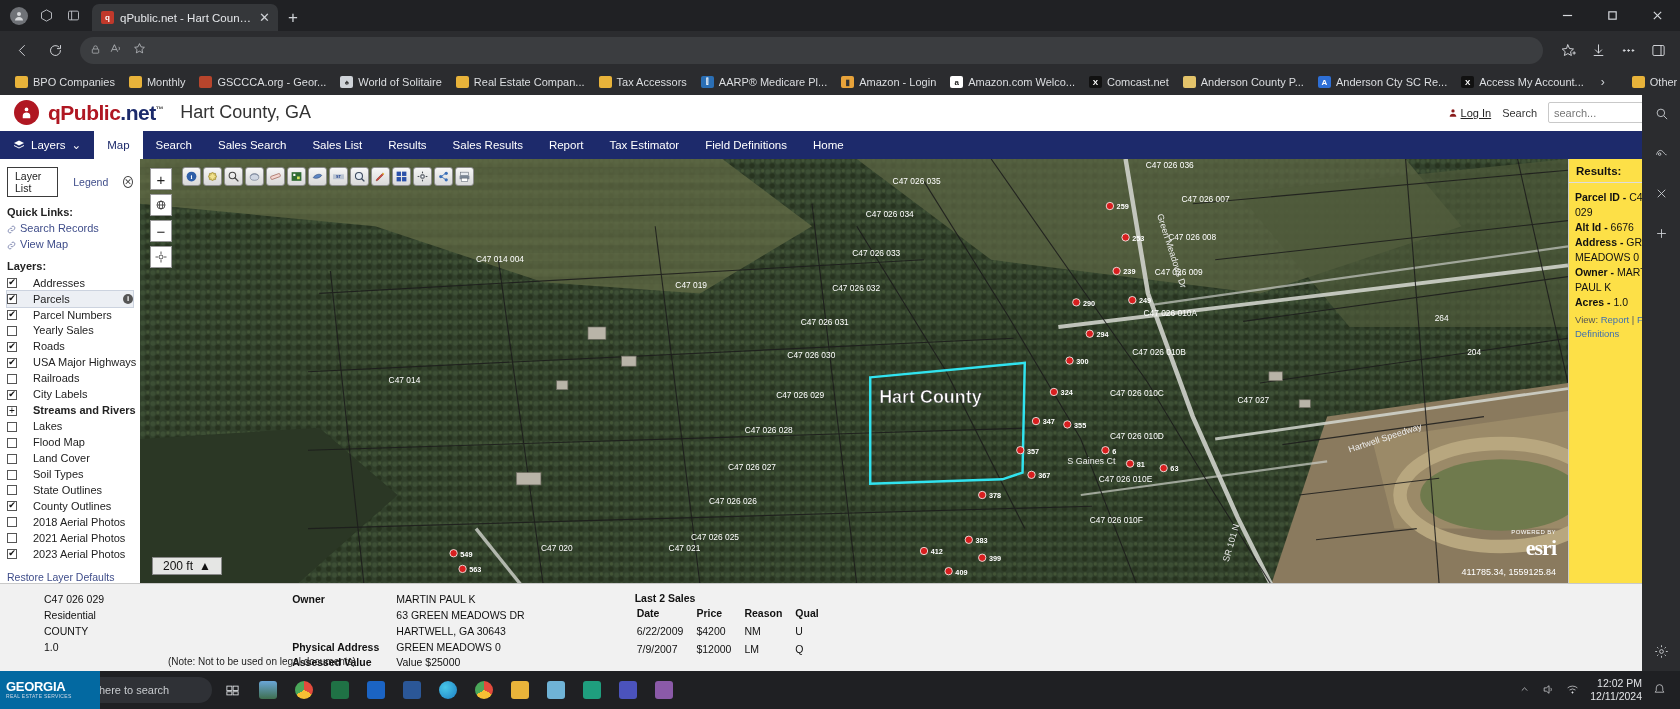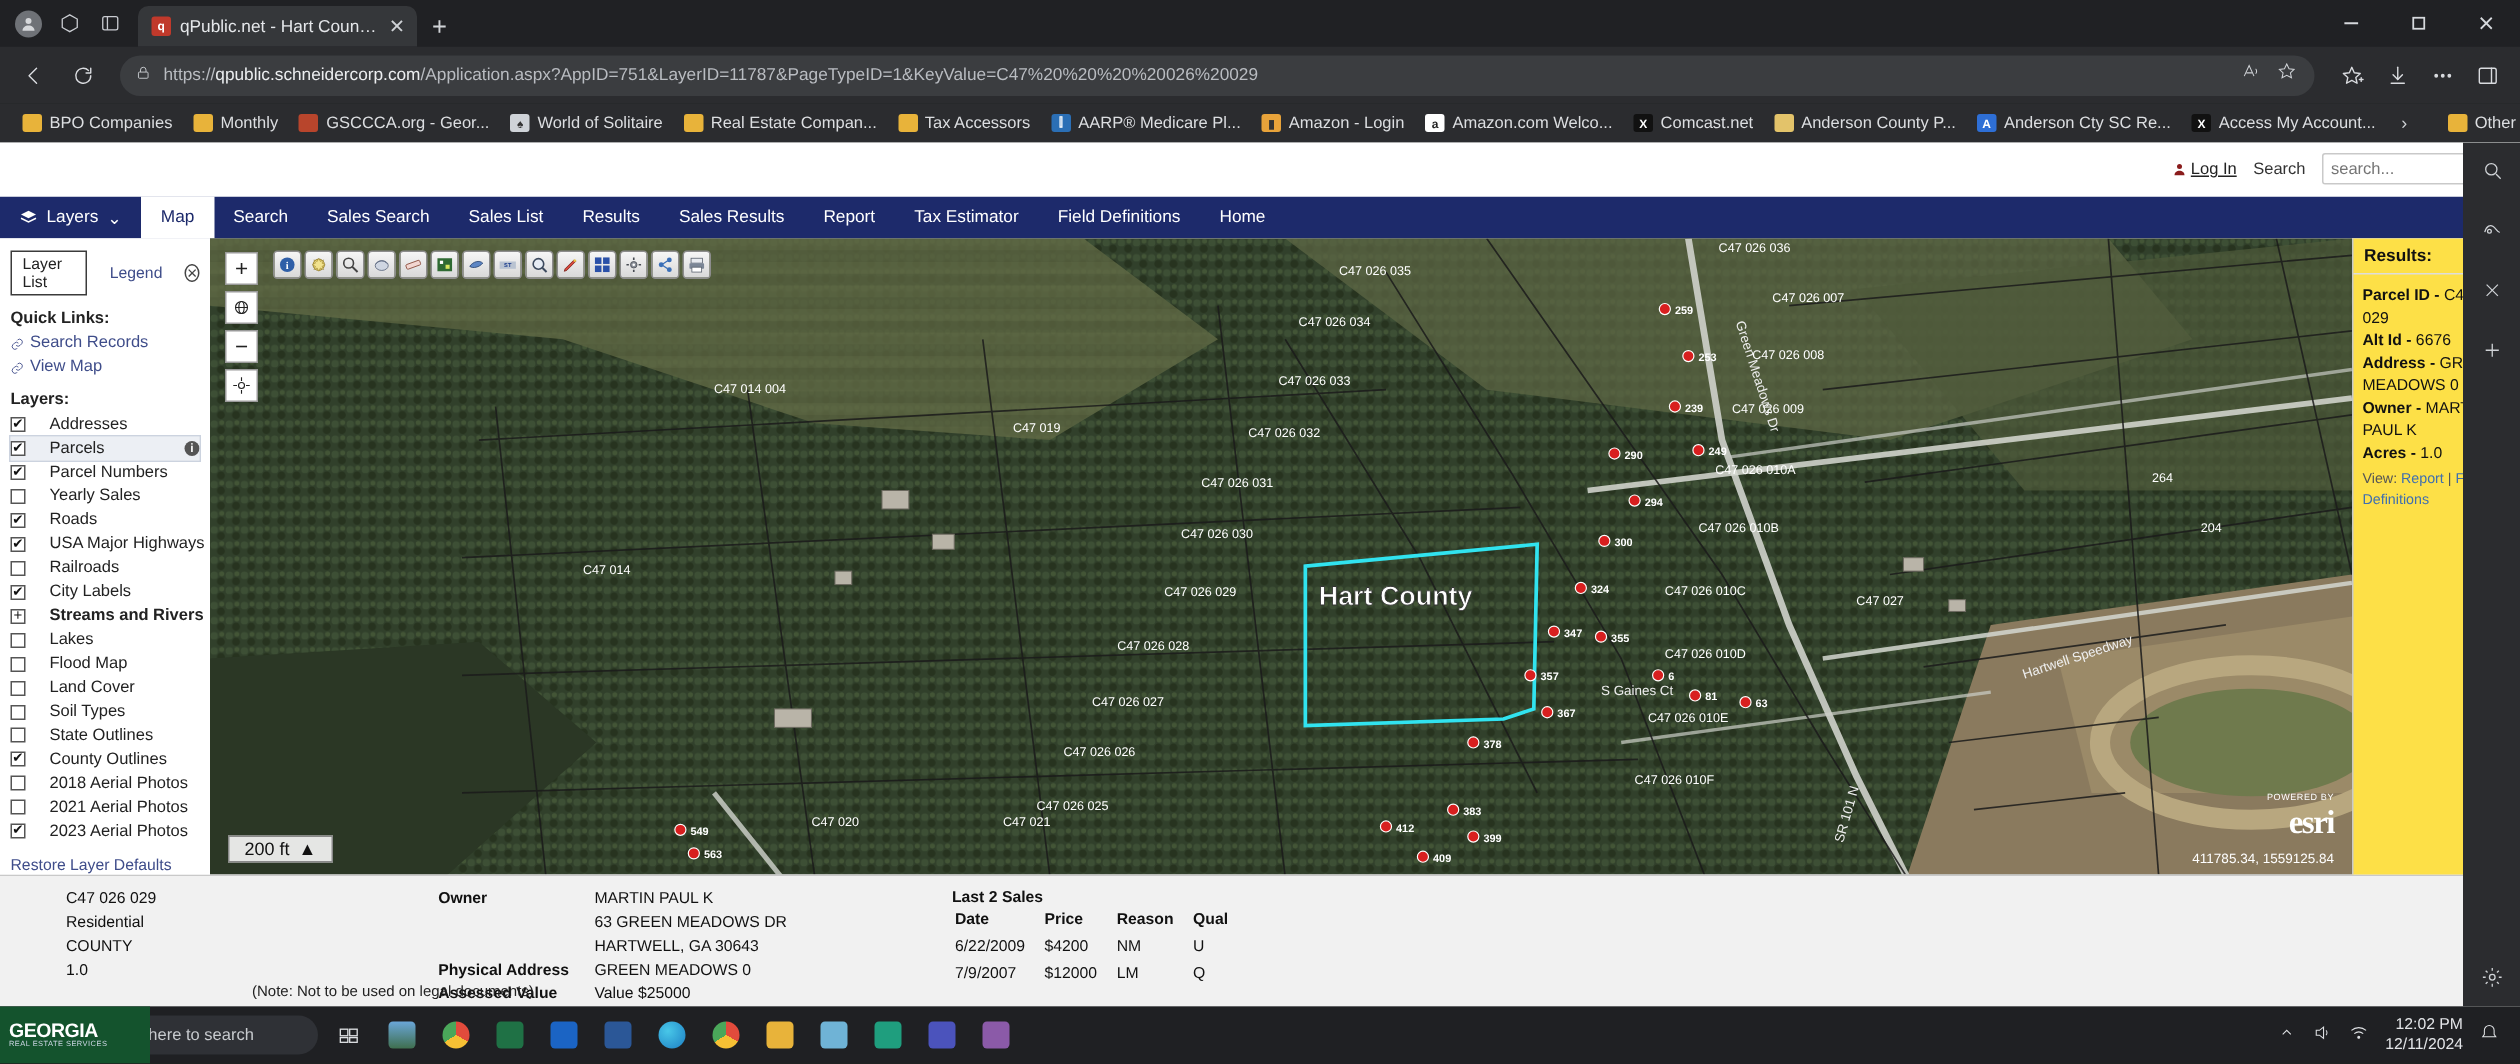--- a/index.html
+++ b/index.html
@@ -268,21 +268,20 @@
           <path d="M20 12a8 8 0 1 1-2.4-5.7"></path>
           <polyline points="20 4 20 9 15 9"></polyline>
         </svg>
       </div>
     <div class="omnibox">
       <span class="lock">
         <svg viewBox="0 0 24 24">
             <rect x="5" y="11" width="14" height="9" rx="1.5"></rect>
             <path d="M8 11V8a4 4 0 0 1 8 0v3"></path>
           </svg></span>
-      <span class="url"><span>https://</span><b>qpublic.schneidercorp.com</b><span>/Application.aspx?AppID=751&amp;LayerID=11787&amp;PageTypeID=1&amp;KeyValue=C47%20%20%20%20026%20029</span></span>
       <span class="omni-right">
         <span><svg viewBox="0 0 24 24">
               <path d="M4 18L10 5l6 13"></path>
               <line x1="6.5" y1="14" x2="13.5" y2="14"></line>
               <path d="M18 9c1.6 1.2 1.6 4.8 0 6"></path>
             </svg></span>
         <span><svg viewBox="0 0 24 24">
               <polygon points="12 3 14.8 9 21 9.8 16.5 14 17.8 20 12 17 6.2 20 7.5 14 3 9.8 9.2 9"></polygon>
             </svg></span>
       </span>
@@ -409,20 +408,30 @@
         </div>
       <div class="srs-ic srs-bottom">
           <svg viewBox="0 0 24 24">
             <circle cx="12" cy="12" r="3"></circle>
             <path d="M12 2v3M12 19v3M2 12h3M19 12h3M5 5l2 2M17 17l2 2M19 5l-2 2M7 17l-2 2"></path>
           </svg>
         </div>
     </div>
 
     <div class="qp-header">
+      <div class="logo-wrap">
+        <span class="logo-badge">
+          <svg viewBox="0 0 24 24">
+              <circle cx="12" cy="7" r="3"></circle>
+              <path d="M6 21v-4c0-3 2.7-5 6-5s6 2 6 5v4z"></path>
+            </svg>
+        </span>
+        <span class="logo-text"><span class="q">q</span><span class="p">Public</span><span class="n">.net</span><span class="logo-tm">™</span></span>
+        <span class="county-name">Hart County, GA</span>
+      </div>
       <div class="qp-header-right">
         <span class="login">
           <svg viewBox="0 0 24 24">
               <circle cx="12" cy="7" r="4"></circle>
               <path d="M4 21c0-4.4 3.6-7 8-7s8 2.6 8 7z"></path>
             </svg>
           <span>Log In</span>
         </span>
         <span>Search</span>
         <span class="searchbox">
@@ -1005,18 +1014,18 @@
       <span class="clock">
         <div>12:02 PM</div>
         <div>12/11/2024</div>
       </span>
       <span><svg viewBox="0 0 24 24">
             <path d="M6 9a6 6 0 0 1 12 0v5l2 3H4l2-3z"></path>
           </svg></span>
     </div>
   </div>
 
-  <div style="position:absolute; left:0; bottom:0; width:100px; height:38px; background:#14532d;
+  <div style="position:absolute; left:0; bottom:0; width:100px; height:38px; background:#0369a1;
               display:flex; flex-direction:column; justify-content:center; padding-left:6px;">
     <div style="color:#fff;font-size:13px;font-weight:bold;letter-spacing:-.3px;line-height:1">GEORGIA</div>
     <div style="color:#cfd8e6;font-size:5px;letter-spacing:.3px;line-height:1.3">REAL ESTATE SERVICES</div>
   </div>
 </div>
 
 </body></html>

